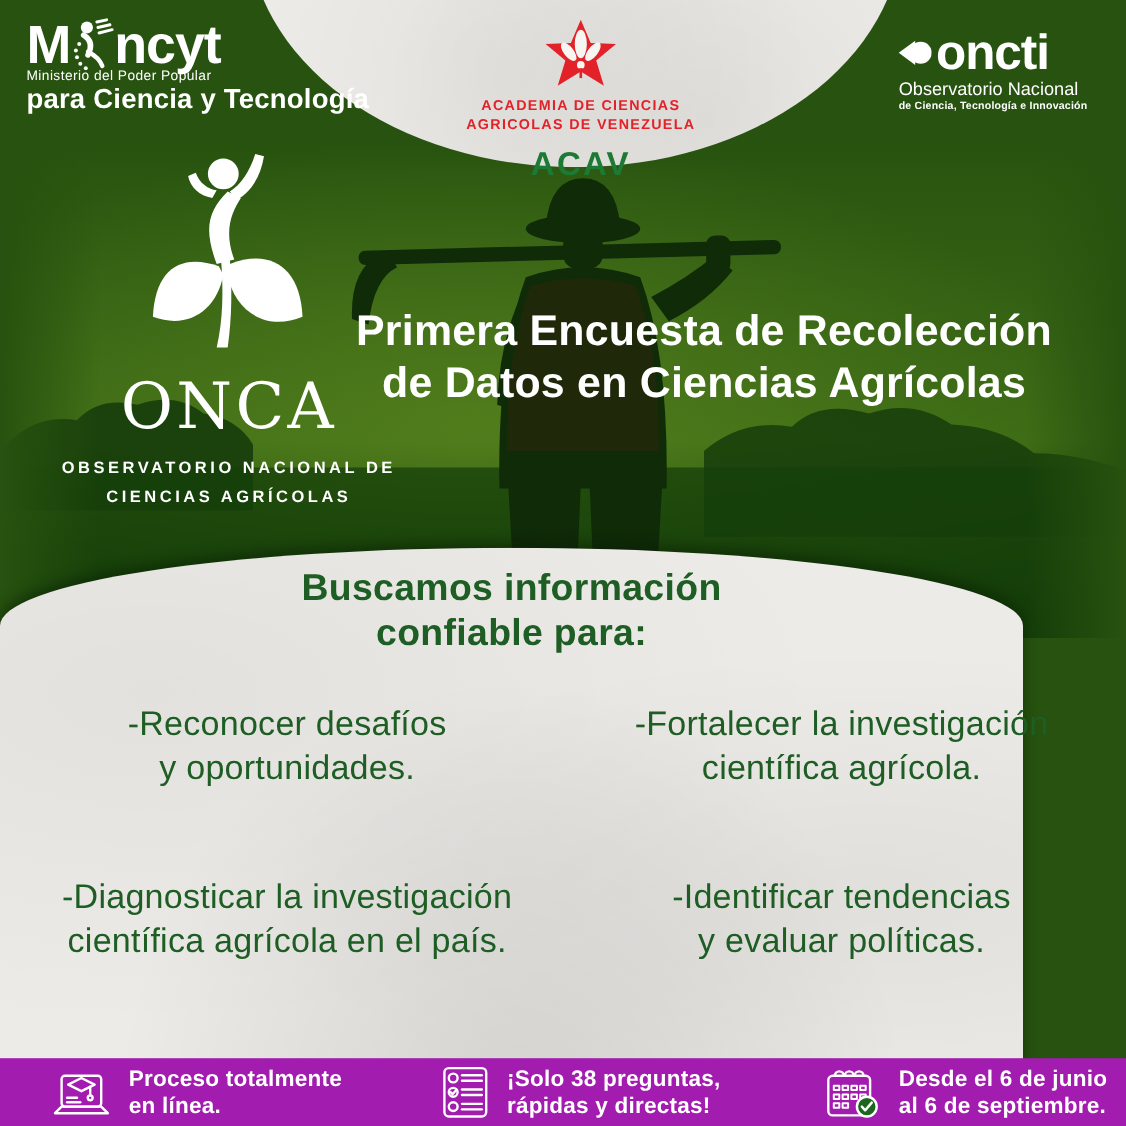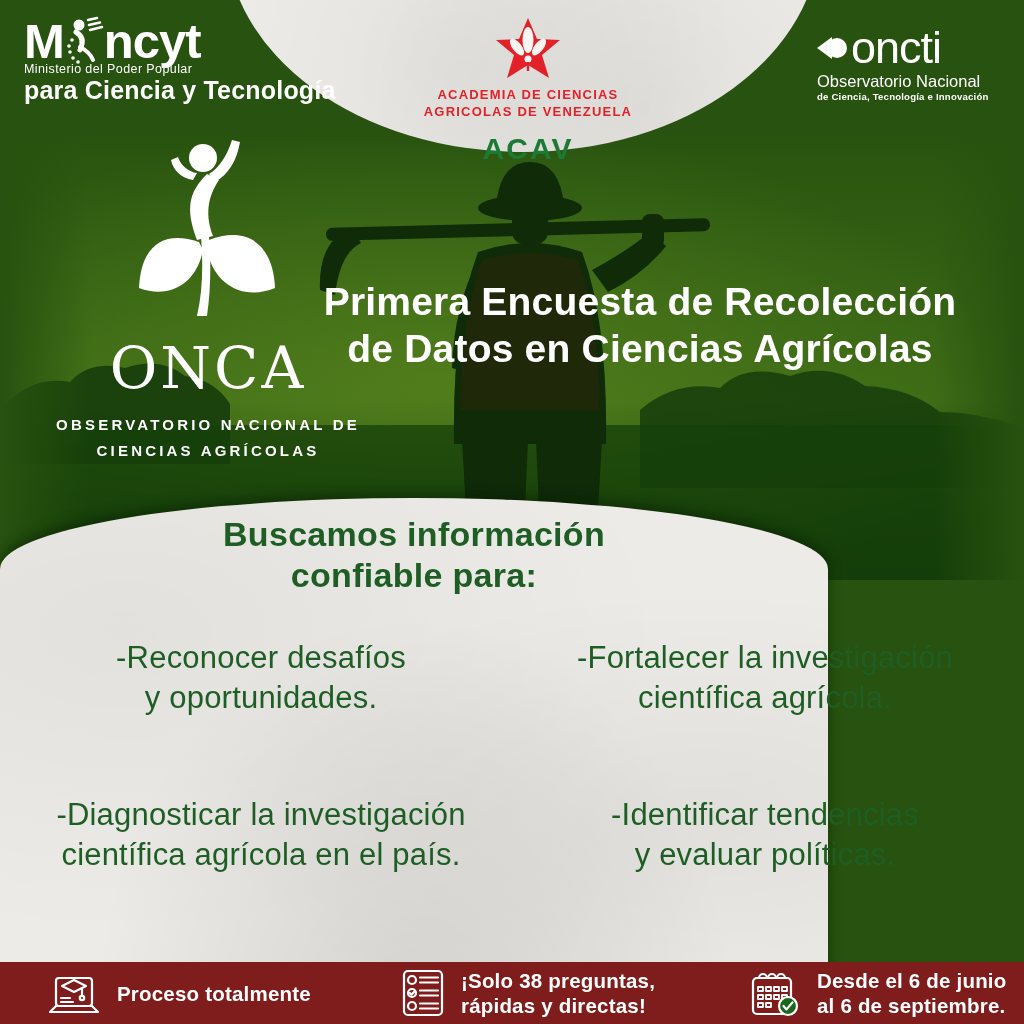--- a/index.html
+++ b/index.html
@@ -23,55 +23,55 @@
   .acav .star{margin:0 auto;}
   .acav-line{font-size:13px;font-weight:bold;letter-spacing:1.2px;color:#e32128;line-height:17px;}
   .acav-acr{font-size:30px;font-weight:bold;color:#1d7a35;letter-spacing:2px;margin-top:12px;}
   
   .mincyt{position:absolute;left:24px;top:16px;z-index:3;color:#fff;}
   .mincyt-word{display:flex;align-items:flex-start;font-weight:bold;font-size:49px;line-height:50px;letter-spacing:-1px;}
   .mincyt-sub1{font-size:12.5px;font-weight:400;letter-spacing:.4px;margin-top:-4px;}
   .mincyt-sub2{font-size:25px;font-weight:bold;letter-spacing:.2px;}
   
   .oncti{position:absolute;right:22px;top:26px;z-index:3;color:#fff;width:185px;}
-  .oncti-word{display:flex;align-items:center;gap:4px;font-weight:normal;font-size:45px;line-height:44px;letter-spacing:-1px;}
+  .oncti-word{display:flex;align-items:center;gap:4px;font-weight:bold;font-size:45px;line-height:44px;letter-spacing:-1px;}
   .oncti-sub1{font-size:16.5px;font-weight:400;margin-top:2px;}
   .oncti-sub2{font-size:9.6px;font-weight:700;letter-spacing:.2px;}
   
   .onca{position:absolute;left:48px;top:140px;width:320px;text-align:center;z-index:3;color:#fff;}
   .onca-acr{font-family:"DejaVu Serif",serif;font-size:58px;letter-spacing:3px;line-height:60px;margin-top:-6px;}
   .onca-sub{font-size:15px;font-weight:bold;letter-spacing:3.2px;line-height:26px;margin-top:14px;}
   
   .hero-title{
     position:absolute;left:300px;top:278px;width:680px;z-index:3;text-align:center;
     color:#fff;font-weight:bold;font-size:39px;line-height:47px;letter-spacing:.2px;
   }
   
   .light-section{
-    position:absolute;left:0;top:498px;width:828px;height:526px;z-index:2;
+    position:absolute;left:0;top:498px;width:930px;height:526px;z-index:2;
     border-radius:55% 55% 0 0 / 78px 78px 0 0;
     background:
       radial-gradient(ellipse at 15% 25%, rgba(0,0,0,0.045), transparent 55%),
       radial-gradient(ellipse at 85% 60%, rgba(0,0,0,0.05), transparent 50%),
       radial-gradient(ellipse at 50% 100%, rgba(0,0,0,0.10), transparent 55%),
       #ecebe7;
     box-shadow:0 -5px 12px rgba(8,28,4,.5);
   }
   .intro{
     position:absolute;left:0;top:16px;width:100%;text-align:center;
     color:#1e5e24;font-weight:bold;font-size:34px;line-height:41px;letter-spacing:.3px;
   }
   .goal{position:absolute;text-align:center;color:#1e5e24;font-weight:normal;font-size:31px;line-height:40px;letter-spacing:.2px;}
   .goal-1{left:18px;top:140px;width:486px;}
   .goal-2{left:522px;top:140px;width:486px;}
   .goal-3{left:0px;top:297px;width:522px;}
   .goal-4{left:522px;top:297px;width:486px;}
   
   .footer{
-    position:absolute;left:0;bottom:0;width:1024px;height:62px;background:#7f1d1d;z-index:4;
+    position:absolute;left:0;bottom:0;width:1024px;height:62px;background:#a21caf;z-index:4;
     display:flex;align-items:center;color:#fff;
   }
   .footer-item{display:flex;align-items:center;gap:15px;}
   .fi-1{padding-left:46px;width:300px;}
   .fi-2{padding-left:54px;width:290px;}
   .fi-3{padding-left:60px;}
   .footer-text{font-weight:bold;font-size:20.5px;line-height:25px;letter-spacing:.2px;}
 </style>
 </head>
 <body>
@@ -252,20 +252,21 @@
           <path d="M4,44 L52,44 L46,38 L10,38 Z"></path>
           <path d="M16,18 L28,12 L40,18 L28,24 Z"></path>
           <path d="M36,20 L36,28"></path>
           <circle cx="36" cy="30" r="2.2"></circle>
           <line x1="15" y1="30" x2="24" y2="30"></line>
           <line x1="15" y1="34" x2="27" y2="34"></line>
         </g>
       </svg>
       <div class="footer-text">
         <div>Proceso totalmente</div>
+        <div>en línea.</div>
       </div>
     </div>
 
     <div class="footer-item fi-2">
       <svg width="46" height="50" viewBox="0 0 46 50">
         <g fill="none" stroke="#fff" stroke-width="2.2" stroke-linejoin="round" stroke-linecap="round">
           <rect x="4" y="3" width="38" height="44" rx="4"></rect>
           <circle cx="12" cy="12" r="4"></circle>
           <line x1="20" y1="9.5" x2="38" y2="9.5"></line>
             <line x1="20" y1="14.5" x2="38" y2="14.5"></line>

